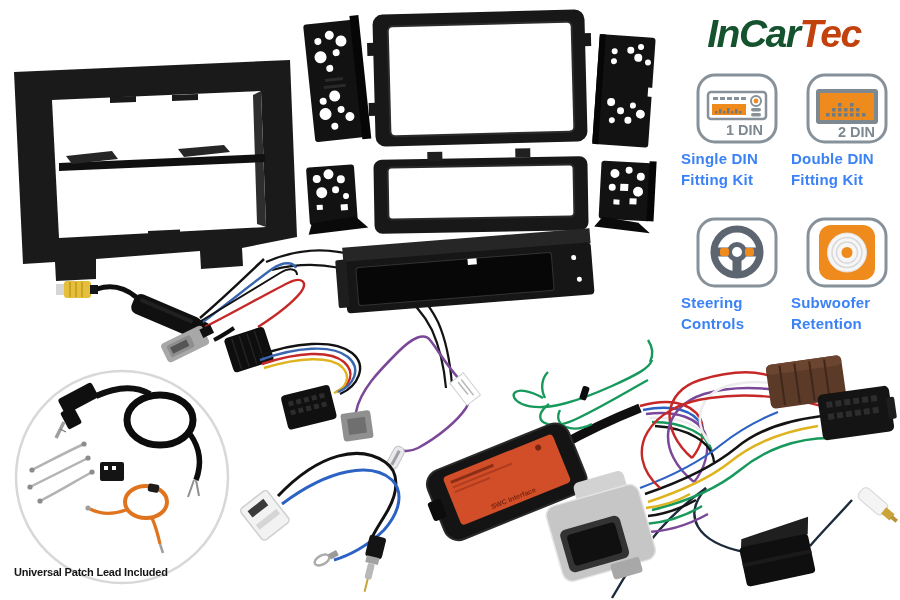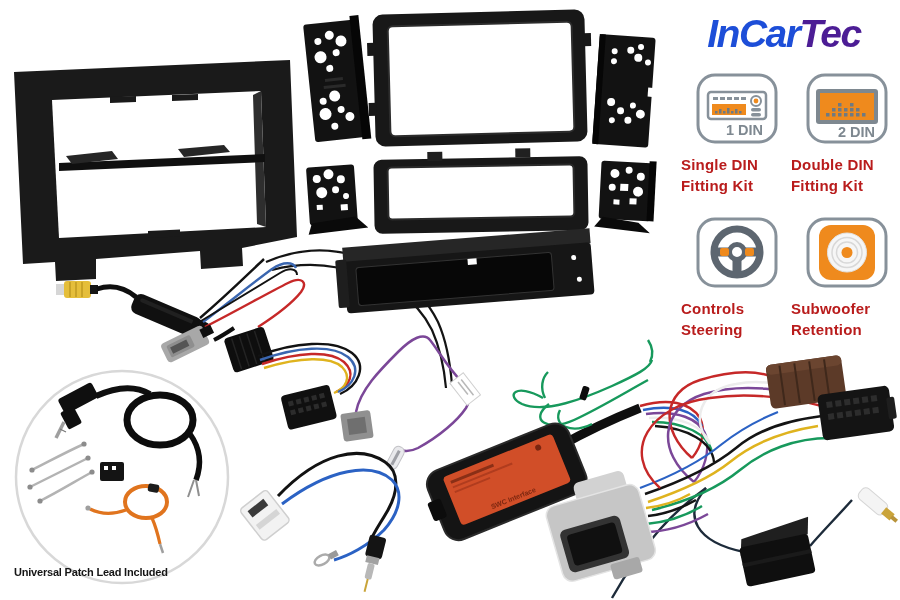--- a/index.html
+++ b/index.html
@@ -21,34 +21,34 @@
     position: absolute;
     left: 676px; top: 12px;
     width: 216px;
     text-align: center;
     font-size: 39px;
     font-weight: 800;
     font-style: italic;
     letter-spacing: -1.5px;
     white-space: nowrap;
   }
-  .logo .logo-gray  { color: #1d4ed8; }
-  .logo .logo-orange{ color: #4c1d95; }
+  .logo .logo-gray  { color: #14532d; }
+  .logo .logo-orange{ color: #c2410c; }
   
   .badge { position: absolute; width: 112px; text-align: left; }
   .badge .icon-box {
     width: 82px; height: 71px;
     margin: 0 auto;
     display: block;
   }
   .badge .label {
-    margin-top: 10px;
+    margin-top: 4px;
     font-size: 15px;
     font-weight: bold;
-    color: #b91c1c;
+    color: #3b82f6;
     line-height: 21px;
     letter-spacing: 0.2px;
   }
   #badge-1 { left: 681px; top: 73px; }
   #badge-2 { left: 791px; top: 73px; }
   #badge-3 { left: 681px; top: 217px; }
   #badge-4 { left: 791px; top: 217px; }
   
   .caption {
     position: absolute;
@@ -470,22 +470,22 @@
   <div class="badge" id="badge-3">
     <svg class="icon-box" viewBox="0 0 82 71">
       <rect x="2" y="2" width="78" height="67" rx="17" fill="#fff" stroke="#87919a" stroke-width="3"></rect>
       <circle cx="41" cy="35" r="23" fill="none" stroke="#5d6670" stroke-width="7"></circle>
       <path d="M20,35 L33,35 M49,35 L62,35 M41,43 L41,57" stroke="#5d6670" stroke-width="9"></path>
       <circle cx="41" cy="35" r="7.5" fill="#fff" stroke="#5d6670" stroke-width="5"></circle>
       <rect x="24" y="31" width="9" height="8" rx="2" fill="#ef8a1d"></rect>
       <rect x="49" y="31" width="9" height="8" rx="2" fill="#ef8a1d"></rect>
     </svg>
     <div class="label">
+      <div>Steering</div>
       <div>Controls</div>
-      <div>Steering</div>
     </div>
   </div>
 
   <div class="badge" id="badge-4">
     <svg class="icon-box" viewBox="0 0 82 71">
       <rect x="2" y="2" width="78" height="67" rx="17" fill="#fff" stroke="#87919a" stroke-width="3"></rect>
       <rect x="13" y="8" width="56" height="55" rx="12" fill="#ef8a1d"></rect>
       <circle cx="41" cy="35.5" r="19.5" fill="#f6f6f6" stroke="#e2e2e2" stroke-width="1"></circle>
       <circle cx="41" cy="35.5" r="15" fill="none" stroke="#d8d8d8" stroke-width="1.5"></circle>
       <circle cx="41" cy="35.5" r="10.5" fill="none" stroke="#d8d8d8" stroke-width="1.5"></circle>

